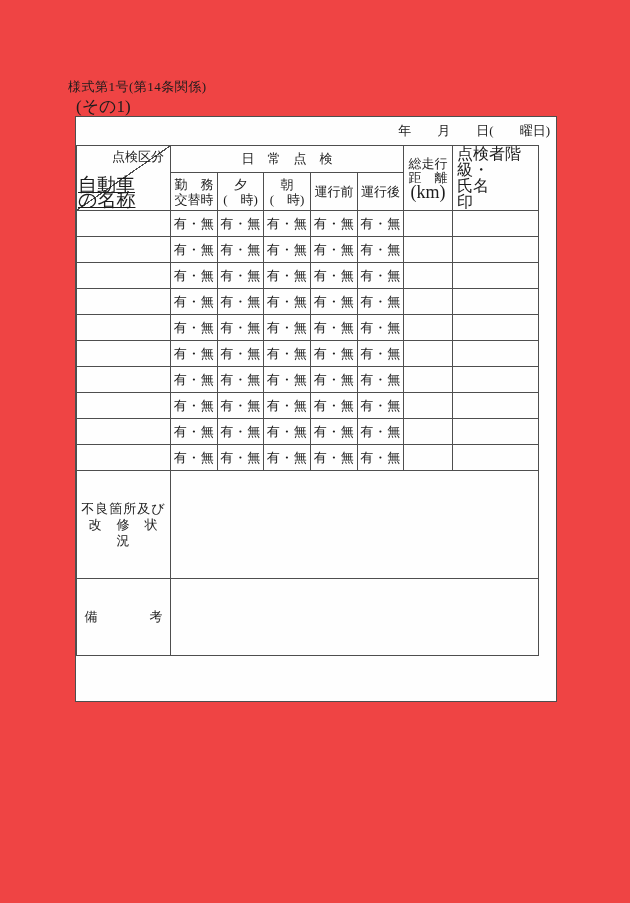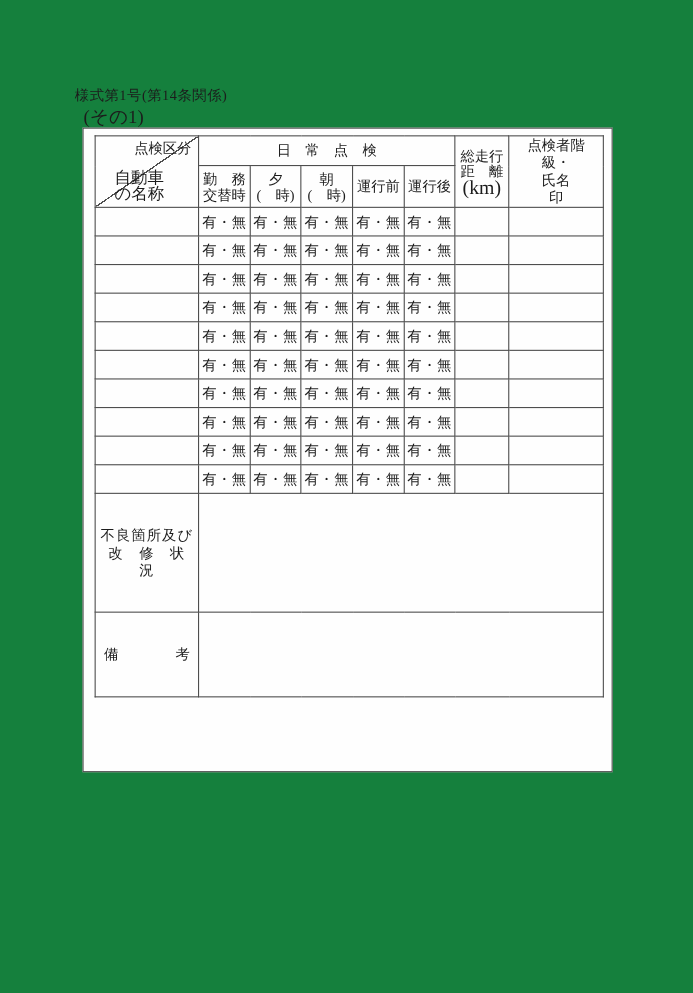--- a/index.html
+++ b/index.html
@@ -4,21 +4,21 @@
 <style>
   * { margin: 0; padding: 0; box-sizing: border-box; }
   html, body { background: #ffffff; }
   body {
     width: 630px; height: 903px;
     font-family: "Liberation Serif", "DejaVu Serif", serif;
     color: #1c1c1c;
     position: relative;
     -webkit-font-smoothing: antialiased;
   }
-  .canvas { position: relative; width: 630px; height: 903px; background: #15803d; overflow: hidden; }
+  .canvas { position: relative; width: 630px; height: 903px; background: #ef4444; overflow: hidden; }
 
   .form-number {
     position: absolute; left: 68px; top: 79px;
     font-size: 13px; line-height: 16px; letter-spacing: 0.5px;
   }
   .part-label {
     position: absolute; left: 76px; top: 99px;
     font-size: 17px; line-height: 16px;
   }
 
@@ -38,21 +38,20 @@
     margin-top: 5px;
     text-align: right;
     padding-right: 6px;
     font-size: 13px; line-height: 17px;
   }
 
   table.form-table {
     border-collapse: collapse;
     table-layout: fixed;
     width: 462px;
-    margin-left: 10px;
     margin-top: 6px;
   }
   table.form-table td {
     border: 1px solid #4e4e4e;
     font-size: 13px;
     text-align: center;
     vertical-align: middle;
     padding: 0;
     overflow: hidden;
   }
@@ -66,26 +65,26 @@
   td.corner-cell { position: relative; }
   .corner-diag {
     position: absolute; inset: 0;
     background: linear-gradient(to bottom right,
       transparent calc(50% - 0.6px),
       #4e4e4e calc(50% - 0.6px),
       #4e4e4e calc(50% + 0.6px),
       transparent calc(50% + 0.6px));
   }
   .corner-top { position: absolute; top: 3px; right: 6px; font-size: 13px; line-height: 15px; }
-  .corner-bottom { position: absolute; left: 17px; bottom: 3px; font-size: 15px; line-height: 15px; text-align: left; }
+  .corner-bottom { position: absolute; left: 1px; bottom: 3px; font-size: 19px; line-height: 15px; text-align: left; text-decoration: underline; }
 
   .two-line { display: flex; flex-direction: column; justify-content: flex-end; line-height: 15px; }
   .dist-head { line-height: 14px; font-size: 13px; }
   .dist-head .km { font-size: 18px; }
-  .insp-head { line-height: 16px; font-size: 13px; text-align: center; padding: 0 4px; font-family: Liberation Serif, serif; }
+  .insp-head { line-height: 16px; font-size: 16px; text-align: left; padding: 0 4px; font-family: Liberation Serif, serif; }
 
   td.label-cell { text-align: left; padding-left: 6px; }
   .defect-label { line-height: 16px; letter-spacing: 1px; text-align: center; }
   .check-cell { letter-spacing: 0.5px; }
 
   .footer-note {
     margin-left: 10px;
     margin-top: 8px;
     font-size: 12.5px;
     line-height: 16px;
@@ -95,20 +94,21 @@
 </head>
 <body>
 
 <div class="canvas">
 
   <div class="form-number">様式第1号(第14条関係)</div>
   <div class="part-label">(その1)</div>
 
   <div class="sheet">
 
+    <div class="date-line">年　　月　　日(　　曜日)</div>
 
     <table class="form-table">
       <colgroup>
         <col style="width:94px">
         <col style="width:47px">
         <col style="width:46px">
         <col style="width:47px">
         <col style="width:47px">
         <col style="width:46px">
         <col style="width:49px">

